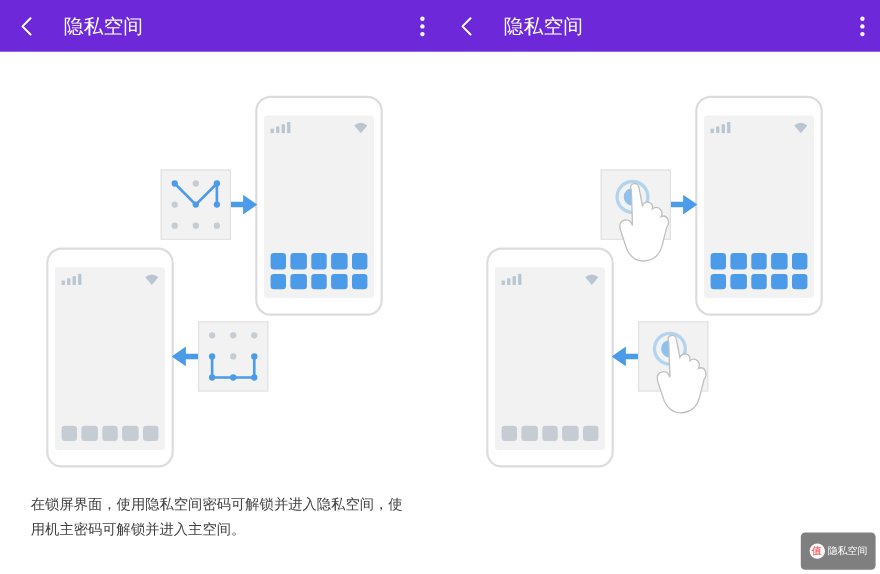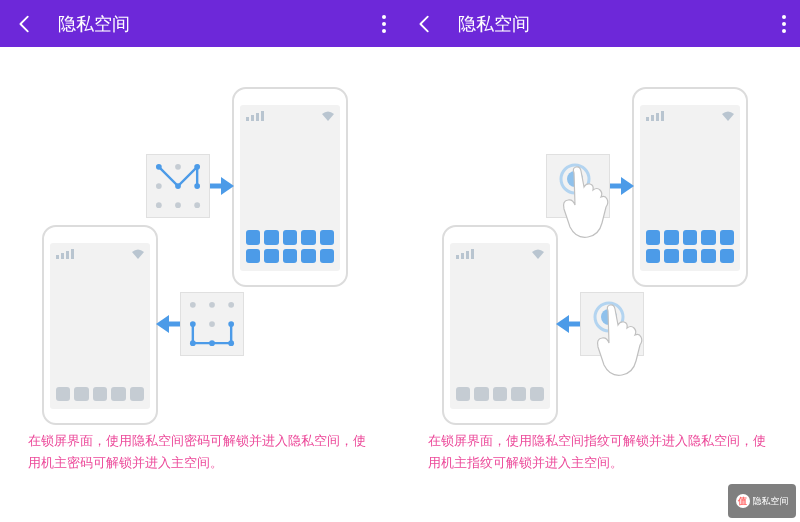--- a/index.html
+++ b/index.html
@@ -23,21 +23,21 @@
     .grid-icons.grey span { background: #c5ccd3; }
     .grid-icons.single-row { grid-template-rows: 1fr; }
     .pattern-box { width: 64px; height: 64px; background: #f2f2f2; border: 1px solid #e0e0e0; position: absolute; padding: 8px; }
     .pattern-grid { position: relative; width: 100%; height: 100%; }
     .pline { stroke: #4C9BE8; stroke-width: 2.5; stroke-linecap: round; fill: none; }
     .arrow { position: absolute; }
     .arrow-head { fill: #4C9BE8; }
     .arrow-line { stroke: #4C9BE8; stroke-width: 5; }
     .touch-box { width: 64px; height: 64px; background: #f2f2f2; border: 1px solid #e0e0e0; position: absolute; }
     .hand { position: absolute; }
-    .desc { position: absolute; bottom: 48px; left: 28px; right: 28px; font-size: 13px; line-height: 1.7; color: #ec4899; }
+    .desc { position: absolute; bottom: 30px; left: 28px; right: 28px; font-size: 13px; line-height: 1.7; color: #404040; }
     .watermark { position: absolute; bottom: 4px; right: 4px; width: 68px; height: 34px; background: rgba(0,0,0,0.5); border-radius: 4px; color: #fff; font-size: 9px; display: flex; align-items: center; justify-content: center; gap: 3px; }
     .wm-icon { width: 14px; height: 14px; border-radius: 50%; background: #fff; color: #ff6b6b; font-size: 9px; display:flex; align-items:center; justify-content:center; font-weight:bold; }
   </style>
 </head>
 <body>
 
 <div class="panel">
   <div class="header">
     <svg class="back-icon" viewBox="0 0 24 24">
         <path d="M15 4 L7 12 L15 20" stroke="#fff" stroke-width="2" fill="none" stroke-linecap="round" stroke-linejoin="round"></path>
@@ -225,19 +225,18 @@
     </div>
     <svg class="hand" style="top:256px; left:192px;" width="56" height="76" viewBox="0 0 56 76">
       <path d="M16 8 Q14 3 18 2 Q22 1 23 6 L26 22 Q28 18 32 19 Q36 20 35 25 Q39 22 42 25 Q45 28 43 32 Q47 30 49 34 Q51 38 48 42 L44 58 Q41 70 30 72 Q18 74 12 62 L6 44 Q4 36 10 35 Q15 34 17 40 Z" fill="#fff" stroke="#c0c0c0" stroke-width="1.2"></path>
     </svg>
 
     <svg class="arrow" style="top:266px; left:156px;" width="24" height="22">
         <line class="arrow-line" x1="11" y1="11" x2="24" y2="11"></line>
         <polygon class="arrow-head" points="13,2 0,11 13,20"></polygon>
       </svg>
   </div>
-  <div class="desc">在锁屏界面，使用隐私空间指纹可解锁并进入隐私空间，使用机主指纹可解锁并进入主空间。</div>
 </div>
 
 <div class="watermark">
   <span class="wm-icon">值</span>
   <span>隐私空间</span>
 </div>
 
 </body></html>

